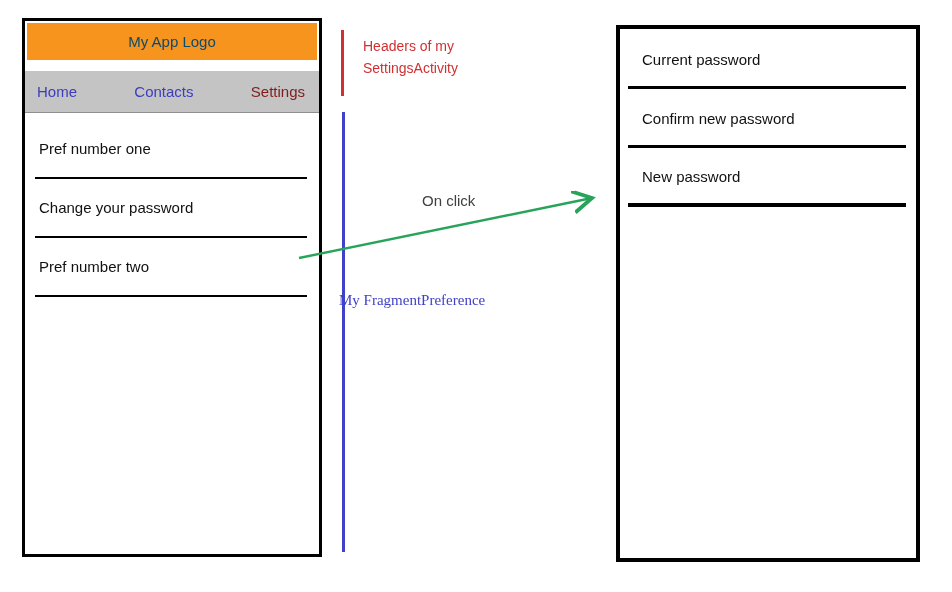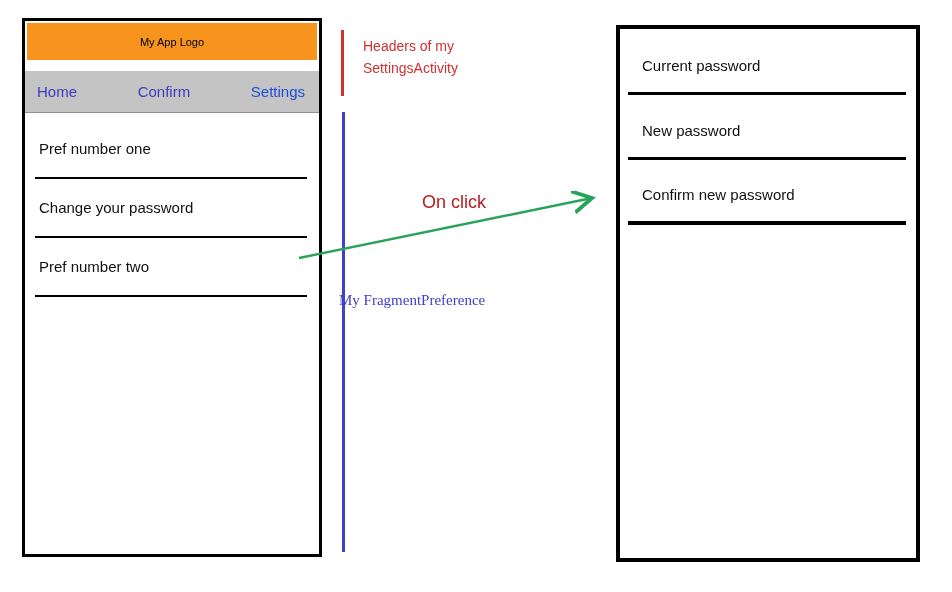--- a/index.html
+++ b/index.html
@@ -24,37 +24,37 @@
     display: flex;
     flex-direction: column;
   }
   .app-header {
     height: 37px;
     margin: 2px 2px 0 2px;
     background: #f7941e;
     display: flex;
     align-items: center;
     justify-content: center;
-    font-size: 11px;
-    color: #000000;
+    font-size: 15px;
+    color: #0c4a6e;
   }
   .tab-bar {
     height: 42px;
     margin-top: 11px;
     background: #c4c4c4;
     border-bottom: 1px solid #8f8f8f;
     display: flex;
     align-items: center;
     justify-content: space-between;
     padding: 0 14px 0 12px;
     font-size: 15px;
   }
   .tab { cursor: default; }
   .tab-home, .tab-contacts { color: #3c3cc0; }
-  .tab-settings { color: #1d4ed8; }
+  .tab-settings { color: #7f1d1d; }
 
   .pref-list { flex: 1; padding-top: 7px; }
   .pref-item {
     height: 59px;
     margin: 0 12px 0 10px;
     border-bottom: 2px solid #000;
     display: flex;
     align-items: center;
     padding-left: 4px;
     font-size: 15px;
@@ -65,21 +65,21 @@
   .password-panel {
     position: absolute;
     left: 616px; top: 25px;
     width: 304px; height: 537px;
     border: 4px solid #000;
     background: #fff;
     padding-top: 1px;
   }
   .pw-item {
     height: 57px;
-    margin: 8px 10px 0 8px;
+    margin: 2px 10px 0 8px;
     border-bottom: 3px solid #000;
     display: flex;
     align-items: center;
     padding-left: 14px;
     font-size: 15px;
     color: #111;
   }
   .pw-item:last-child { border-bottom-width: 4px; }
 
   
@@ -98,22 +98,22 @@
   }
   .blue-guide-line {
     position: absolute;
     left: 342px; top: 112px;
     width: 3px; height: 440px;
     background: #4040c8;
   }
   .on-click-label {
     position: absolute;
     left: 422px; top: 192px;
-    font-size: 18px;
-    color: #b91c1c;
+    font-size: 15px;
+    color: #404040;
   }
   .fragment-note {
     position: absolute;
     left: 339px; top: 292px;
     font-size: 15px;
     color: #4040c8;
     font-family: Liberation Serif, serif;
   }
   .arrow-svg {
     position: absolute;
@@ -126,21 +126,21 @@
 <body>
 
 <div class="canvas">
 
   <div class="phone-panel">
     <div class="app-header">
       <span>My App Logo</span>
     </div>
     <div class="tab-bar">
       <span class="tab tab-home">Home</span>
-      <span class="tab tab-contacts">Confirm</span>
+      <span class="tab tab-contacts">Contacts</span>
       <span class="tab tab-settings">Settings</span>
     </div>
     <div class="pref-list">
       <div class="pref-item">
         <span>Pref number one</span>
       </div>
       <div class="pref-item">
         <span>Change your password</span>
       </div>
       <div class="pref-item">
@@ -166,20 +166,20 @@
       </marker>
     </defs>
     <line x1="299" y1="258" x2="592" y2="198" stroke="#27a35a" stroke-width="2.4" marker-end="url(#arrowhead)"></line>
   </svg>
 
   <div class="password-panel">
     <div class="pw-item">
       <span>Current password</span>
     </div>
     <div class="pw-item">
-      <span>New password</span>
+      <span>Confirm new password</span>
     </div>
     <div class="pw-item">
-      <span>Confirm new password</span>
+      <span>New password</span>
     </div>
   </div>
 
 </div>
 
 </body></html>

